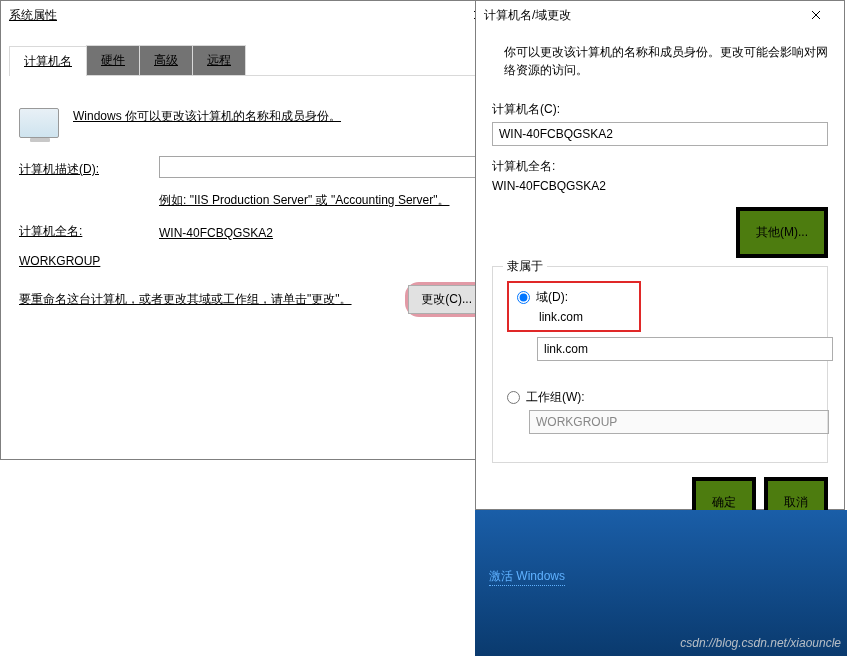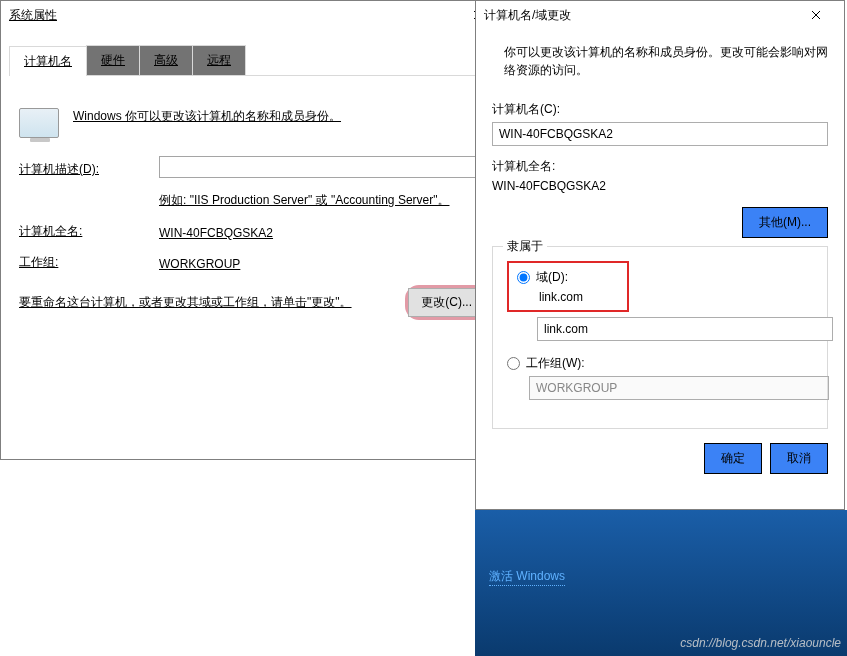--- a/index.html
+++ b/index.html
@@ -29,26 +29,26 @@
 .changeBtn { border: 3px solid #e29aa6; border-radius: 14px; padding: 0; }
 .changeBtn button { border: 1px solid #adadad; background: #e1e1e1; padding: 5px 12px; cursor: pointer; }
 
 
 #w2 { left: 475px; top: 0; width: 370px; height: 510px; }
 .body2 { padding: 14px 16px; }
 .desc { line-height: 1.5; margin-bottom: 22px; margin-left: 12px; }
 .lbl { margin-bottom: 4px; }
 .in { width: 100%; border: 1px solid #adadad; height: 24px; padding: 0 6px; margin-bottom: 12px; }
 .btnrow { display: flex; justify-content: flex-end; gap: 8px; margin-top: 14px; }
-.wbtn { border: 1px solid #000000; background: #3b82f6; padding: 6px 16px; cursor: pointer; }
+.wbtn { border: 4px solid #000000; background: #4d7c0f; padding: 13px 16px; cursor: pointer; }
 .group { border: 1px solid #d9d9d9; padding: 14px 14px 16px; margin-top: 8px; position: relative; }
 .group .legend { position: absolute; top: -9px; left: 10px; background: #fff; padding: 0 4px; }
 .radio { display: flex; align-items: center; margin-bottom: 4px; }
 .radio input { margin-right: 6px; }
-.hl { border: 2px solid #e02828; padding: 6px 8px 0; margin-bottom: 10px; width: 122px; }
+.hl { border: 2px solid #e02828; padding: 6px 8px 0; margin-bottom: 10px; width: 134px; }
 .subin { margin-left: 22px; width: 300px; }
 .disabledIn { color: #888; }
 
 
 #w3 { left: 8px; top: 342px; width: 462px; height: 306px; background: #fff; border: 1px solid #4a90c8; }
 #w3 .titlebar { background: #fff; border-bottom: none; }
 .h3 { font-size: 20px; color: #0063b1; font-weight: normal; margin: 4px 18px 14px; }
 .prompt { margin: 0 18px 16px; font-size: 13px; }
 .credrow { display: flex; align-items: center; margin: 0 18px; }
 .avatar { width: 40px; height: 40px; border-radius: 50%; background: #7a7a7a; display: flex; align-items: center; justify-content: center; margin-right: 14px; }
@@ -94,21 +94,20 @@
     </div>
     <div class="kv">
       <div class="k"></div>
       <div class="v small">例如: "IIS Production Server" 或 "Accounting Server"。</div>
     </div>
     <div class="kv">
       <div class="k">计算机全名:</div>
       <div class="v">WIN-40FCBQGSKA2</div>
     </div>
     <div class="kv">
-      <div class="k">工作组:</div>
       <div class="v">WORKGROUP</div>
     </div>
     <div class="changearea">
       <div style="flex:1;padding-right:12px;">要重命名这台计算机，或者更改其域或工作组，请单击"更改"。</div>
       <div class="changeBtn">
         <button>更改(C)...</button>
       </div>
     </div>
   </div>
 </div>
@@ -140,21 +139,21 @@
 
       <div class="hl">
         <div class="radio">
           <input type="radio" name="m" checked="" style="">
           <span>域(D):</span>
         </div>
         <div style="margin-left:22px;margin-bottom:6px;">link.com</div>
       </div>
       <input class="in subin" style="margin-top: -42px; margin-left: 30px; width: 296px;" value="link.com">
 
-      <div class="radio" style="margin-top:2px;align-items:center;">
+      <div class="radio" style="margin-top:16px;align-items:center;">
         <input type="radio" name="m" style="">
         <span>工作组(W):</span>
       </div>
       <input class="in subin disabledIn" disabled="" value="WORKGROUP" style="">
     </div>
 
     <div class="btnrow">
       <button class="wbtn">确定</button>
       <button class="wbtn">取消</button>
     </div>

